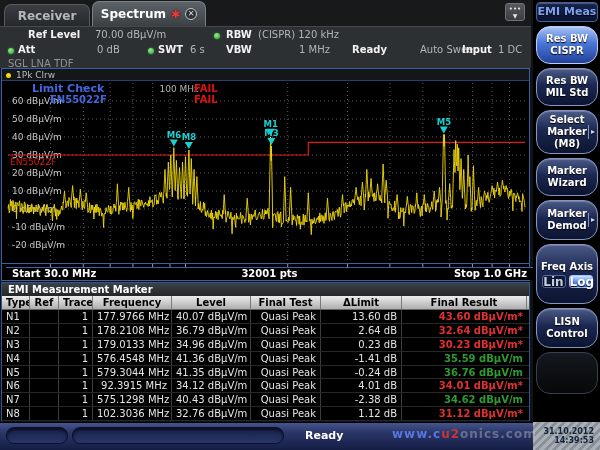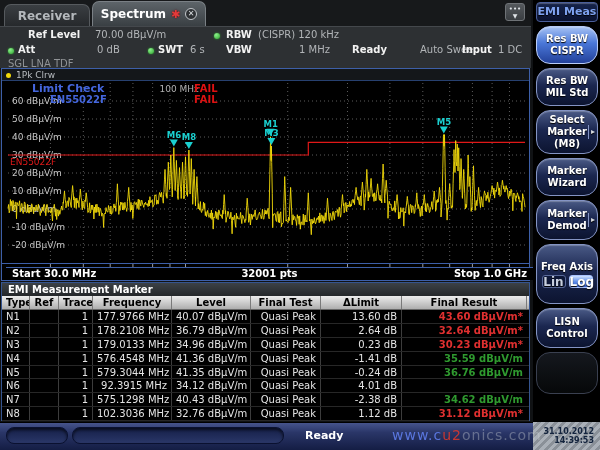--- a/index.html
+++ b/index.html
@@ -77,21 +77,21 @@
   .datetime { position:absolute; left:533px; top:422px; width:67px; height:28px;
         background:repeating-linear-gradient(135deg,#aab0b8 0 3px,#8a9098 3px 6px);
         color:#14243e; font-size:8px; font-weight:bold; text-align:right; padding:5px 6px 0 8px; line-height:9px; }
 
   
   .statusbar { position:absolute; left:0; top:422px; width:533px; height:28px; border-top:1px solid #000;
         background:linear-gradient(180deg,#46548c 0%,#2a3668 35%,#141d44 100%); }
   .pill { position:absolute; top:4px; height:17px; border-radius:8px; border:1px solid #0a1130;
         background:linear-gradient(180deg,#151f48,#2a3768); box-shadow:inset 0 2px 3px rgba(0,0,0,.6); }
   .ready { position:absolute; left:305px; top:6px; color:#fff; font-size:11px; font-weight:bold;text-align:center; }
-  .watermark { position:absolute; left:392px; top:427px; font-size:14px; font-weight:normal; z-index:5;
+  .watermark { position:absolute; left:392px; top:427px; font-size:12px; font-weight:bold; z-index:5;
         pointer-events:none; white-space:nowrap; letter-spacing:1px; }
   .wm-blue { color:rgba(95,125,235,.9); } .wm-red { color:rgba(215,55,45,.9); } .wm-grey { color:rgba(205,210,215,.38); }
 
   svg text { font-family:"DejaVu Sans", sans-serif; }
 </style>
 </head>
 <body>
 
 <div class="app">
 
@@ -277,20 +277,21 @@
           <div class="mt-cell c7 res-pass">36.76 dBµV/m</div>
         </div>
         <div class="mt-row">
           <div class="mt-cell c0">N6</div>
           <div class="mt-cell c1"></div>
           <div class="mt-cell c2">1</div>
           <div class="mt-cell c3">92.3915 MHz</div>
           <div class="mt-cell c4">34.12 dBµV/m</div>
           <div class="mt-cell c5">Quasi Peak</div>
           <div class="mt-cell c6">4.01 dB</div>
+          <div class="mt-cell c7 res-fail">34.01 dBµV/m*</div>
         </div>
         <div class="mt-row">
           <div class="mt-cell c0">N7</div>
           <div class="mt-cell c1"></div>
           <div class="mt-cell c2">1</div>
           <div class="mt-cell c3">575.1298 MHz</div>
           <div class="mt-cell c4">40.43 dBµV/m</div>
           <div class="mt-cell c5">Quasi Peak</div>
           <div class="mt-cell c6">-2.38 dB</div>
           <div class="mt-cell c7 res-pass">34.62 dBµV/m</div>

